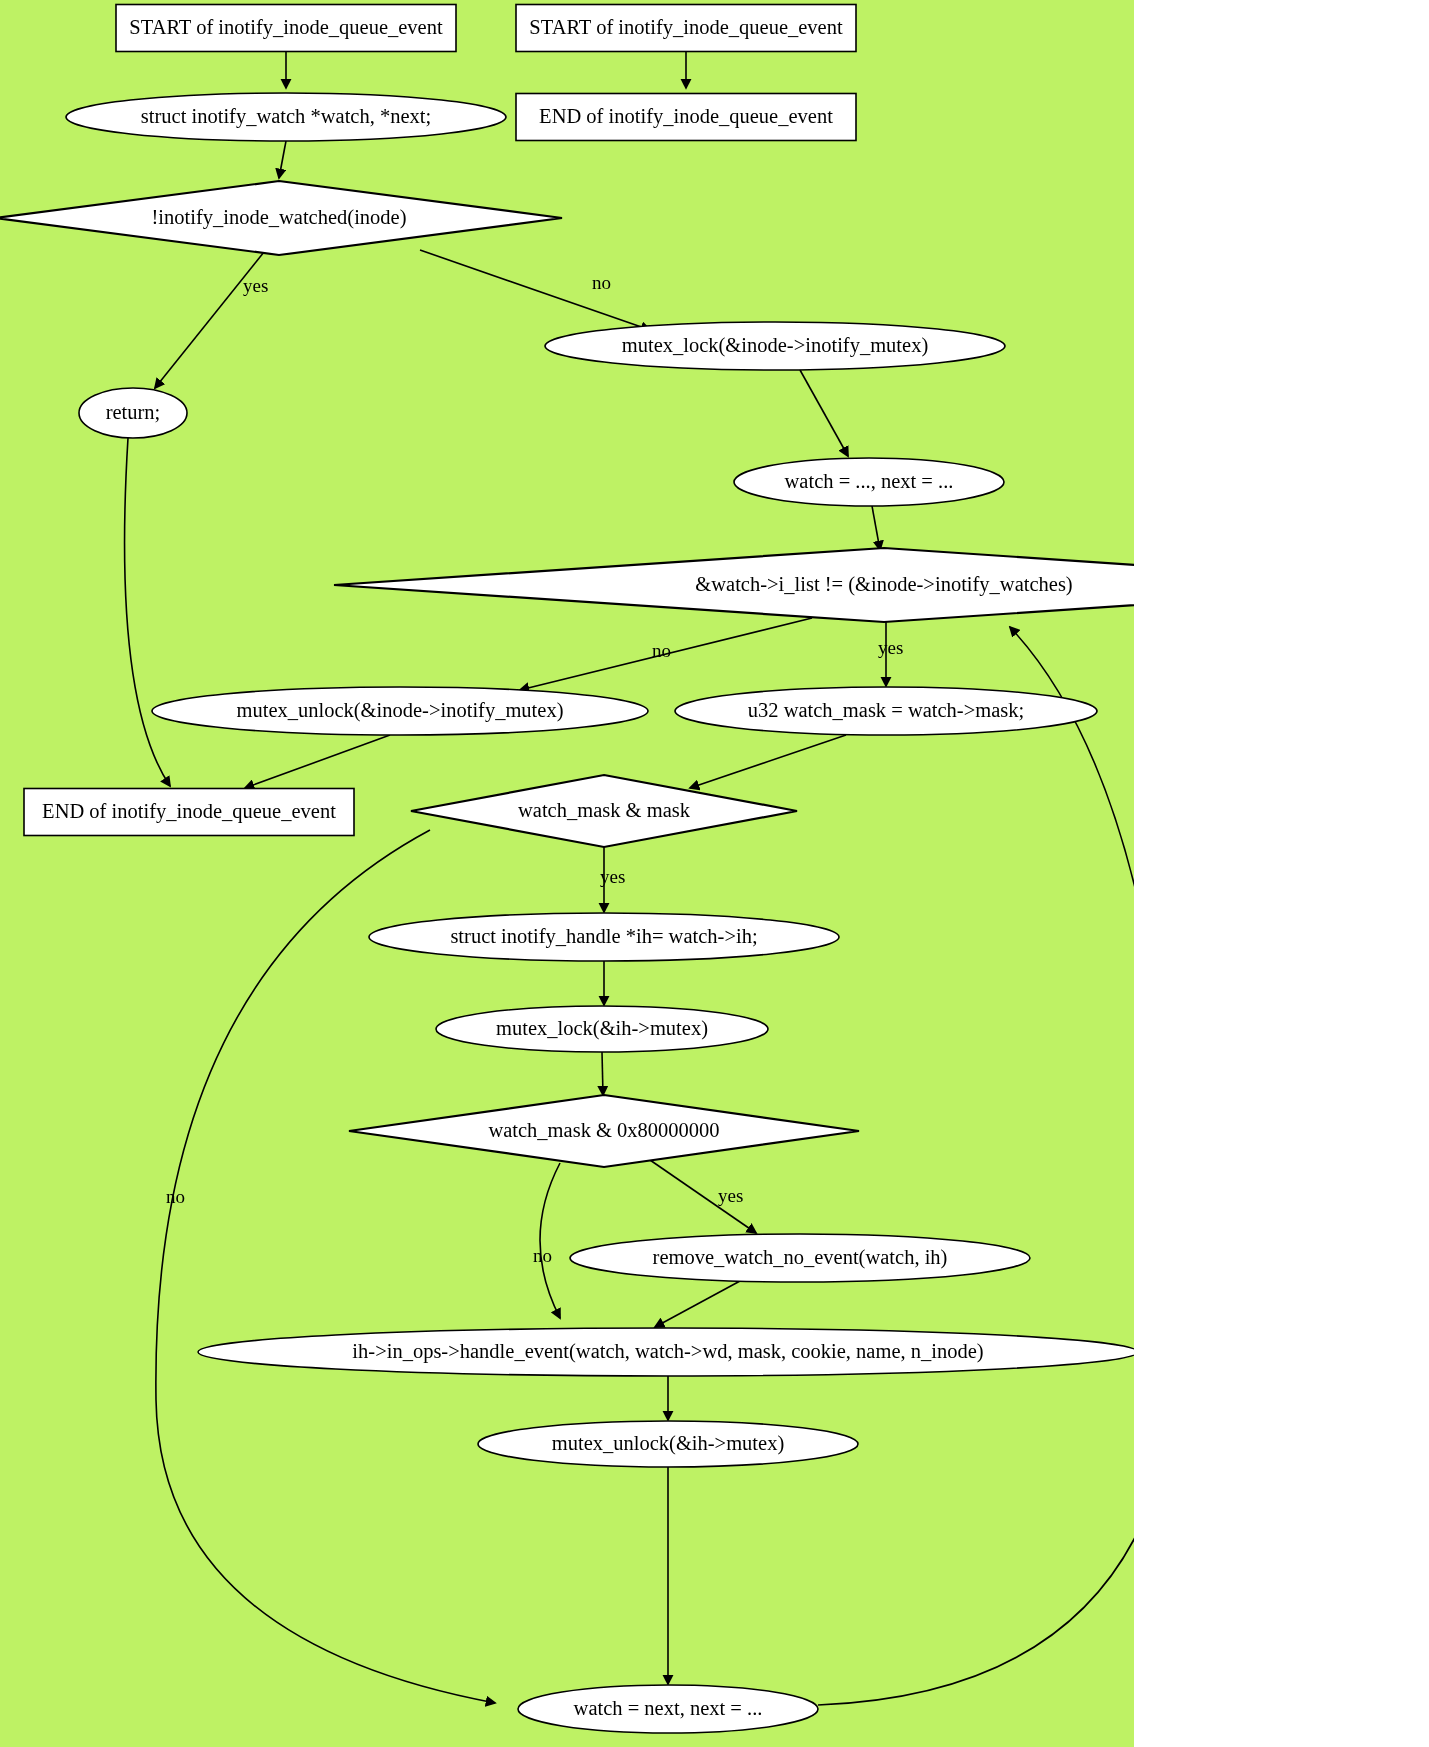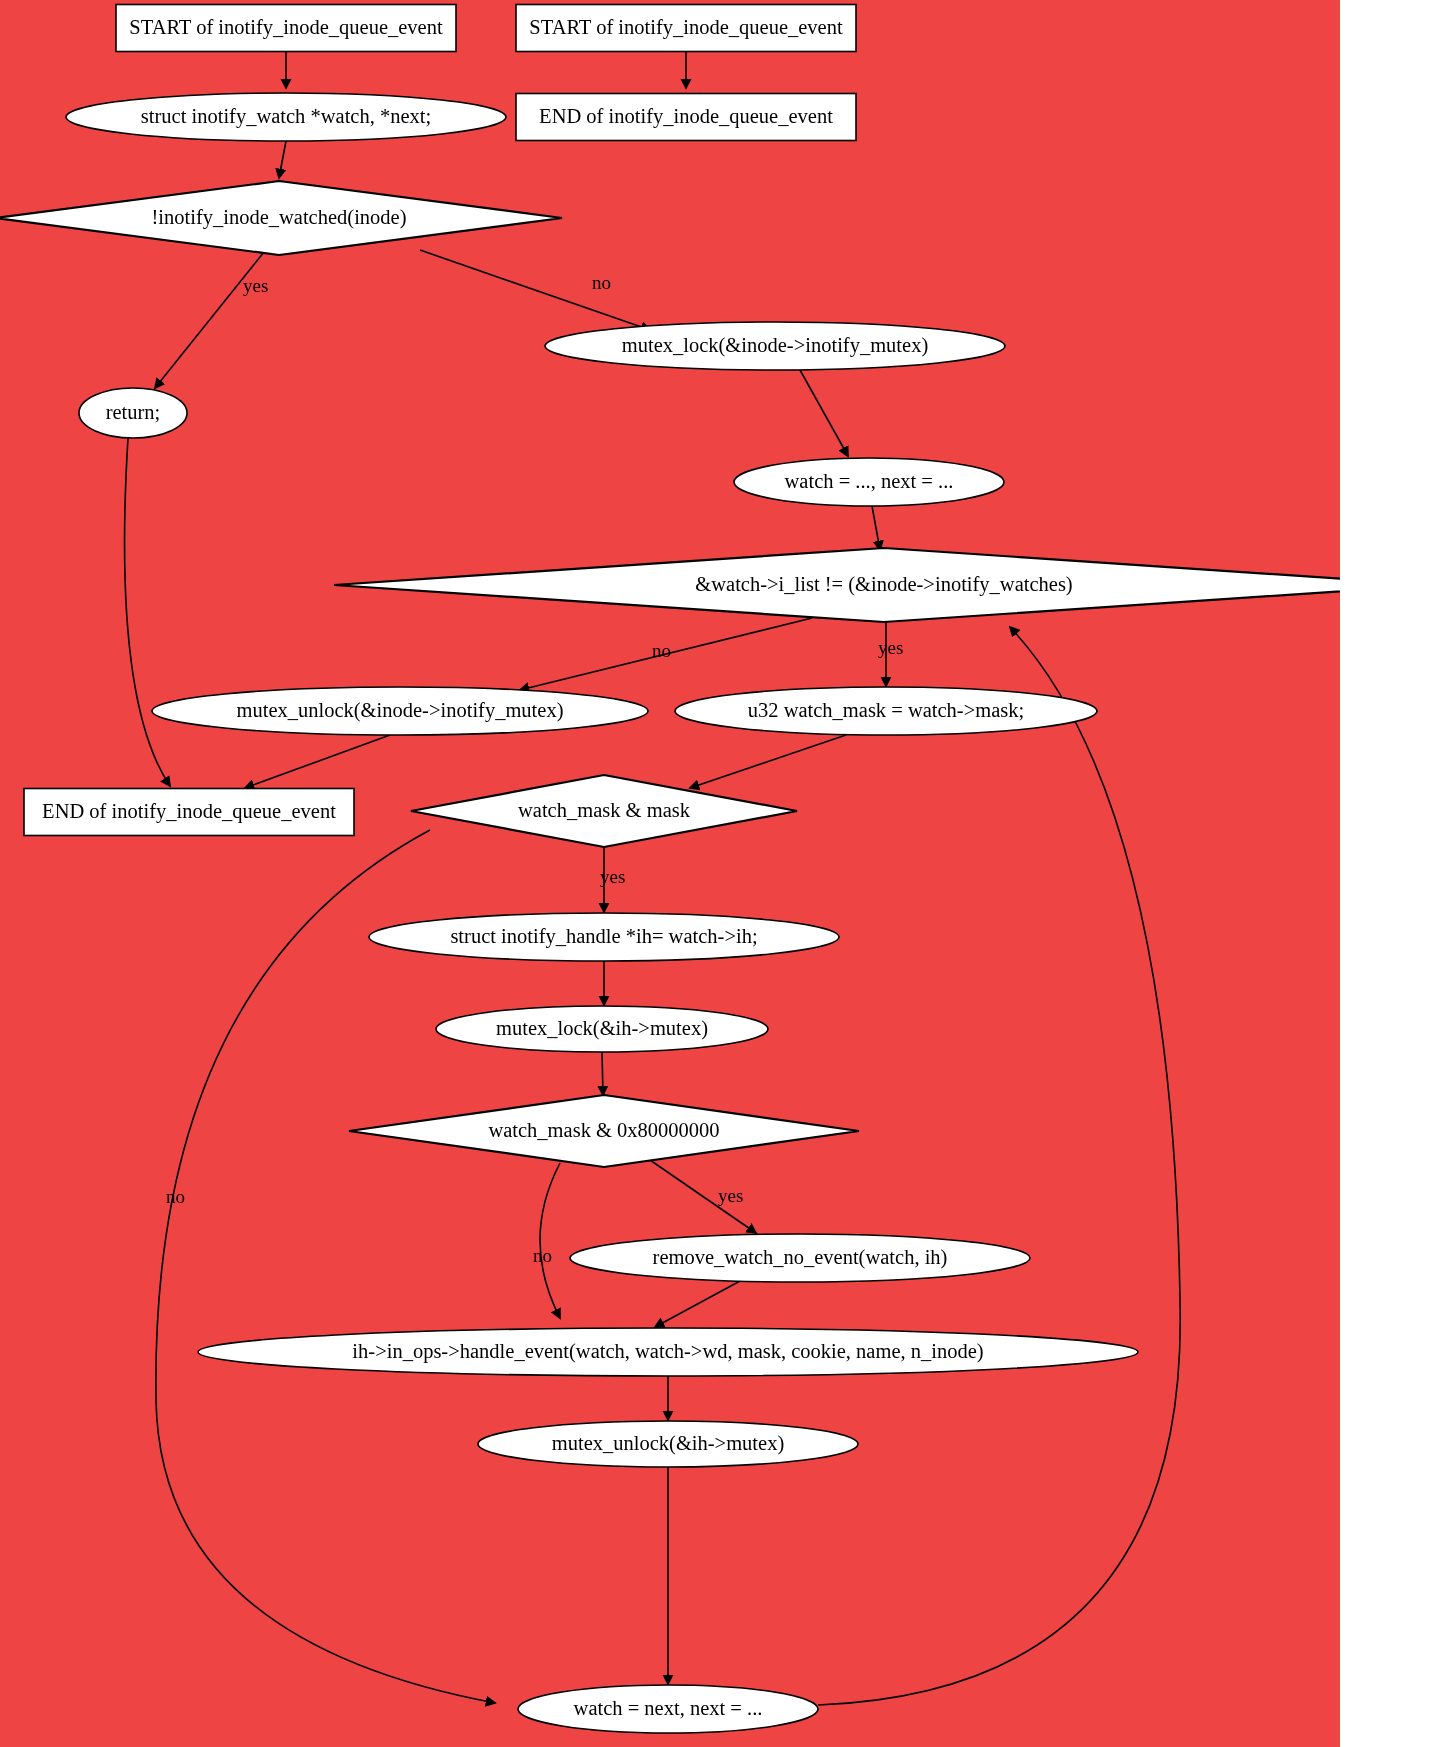--- a/index.html
+++ b/index.html
@@ -2,23 +2,23 @@
 <html><head>
 <meta charset="utf-8">
 <style>
   html, body {
     margin: 0;
     padding: 0;
     background: #ffffff;
   }
   #canvas-wrap {
     position: relative;
-    width: 1340px;
+    width: 1134px;
     height: 1747px;
-    background: #ef4444;
+    background: #bef264;
     overflow: hidden;
     text-decoration: underline;
   }
   svg#flow {
     display: block;
     width: 1429px;
     height: 1747px;
   }
   .node-shape {
     fill: #ffffff;

